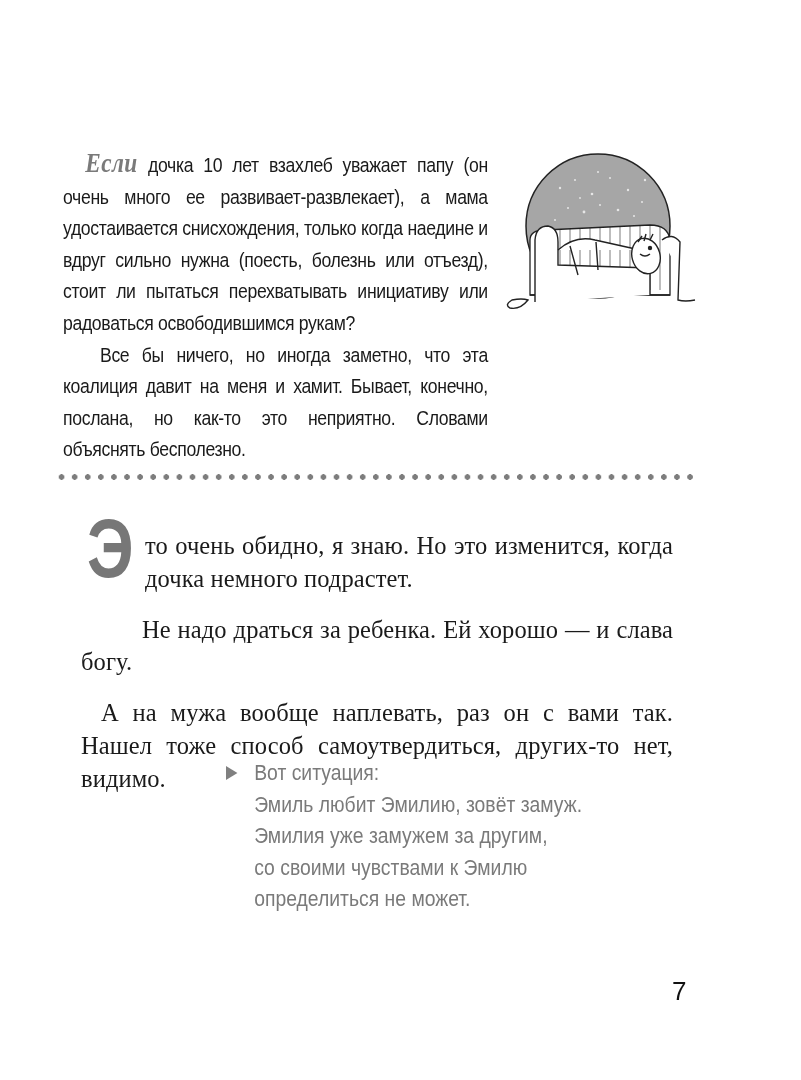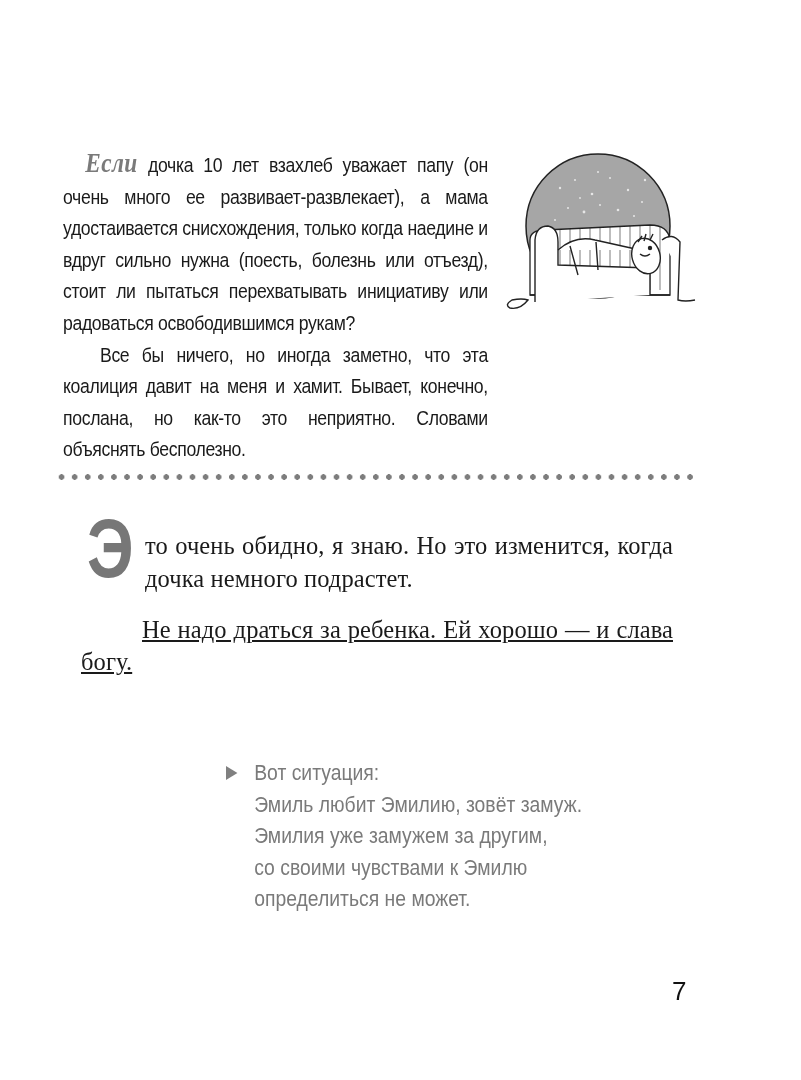--- a/index.html
+++ b/index.html
@@ -87,21 +87,20 @@
       height: 64px;
       color: #777777;
       margin: 6px 10px 0 24px;
       transform: scaleX(0.78);
       transform-origin: left top;
       width: 48px;
     }
     .answer .sub-indent {
       display: block;
       text-indent: 61px;
-      text-decoration: underline;
     }
     .quote {
       position: absolute;
       left: 226px;
       top: 757px;
       font-family: "Liberation Sans", sans-serif;
       font-size: 22px;
       line-height: 31.6px;
       color: #7a7a7a;
       transform: scaleX(0.88);
@@ -179,20 +178,21 @@
 </svg>
 
 <div class="separator"></div>
 
 <div class="answer">
   <span class="drop-cap">Э</span>
   <p>то очень обидно, я знаю. Но это изменится, когда дочка немного подрастет.</p>
   <p>
       <span class="sub-indent">Не надо драться за ребенка. Ей хорошо — и слава богу.</span>
     </p>
+  <p class="indent">А на мужа вообще наплевать, раз он с вами так. Нашел тоже способ самоутвердиться, других-то нет, видимо.</p>
 </div>
 
 <div class="quote">
   <span class="bullet"></span>
   <div class="lines">
     <span class="line">Вот ситуация:</span>
     <span class="line">Эмиль любит Эмилию, зовёт замуж.</span>
     <span class="line">Эмилия уже замужем за другим,</span>
     <span class="line">со своими чувствами к Эмилю</span>
     <span class="line">определиться не может.</span>

